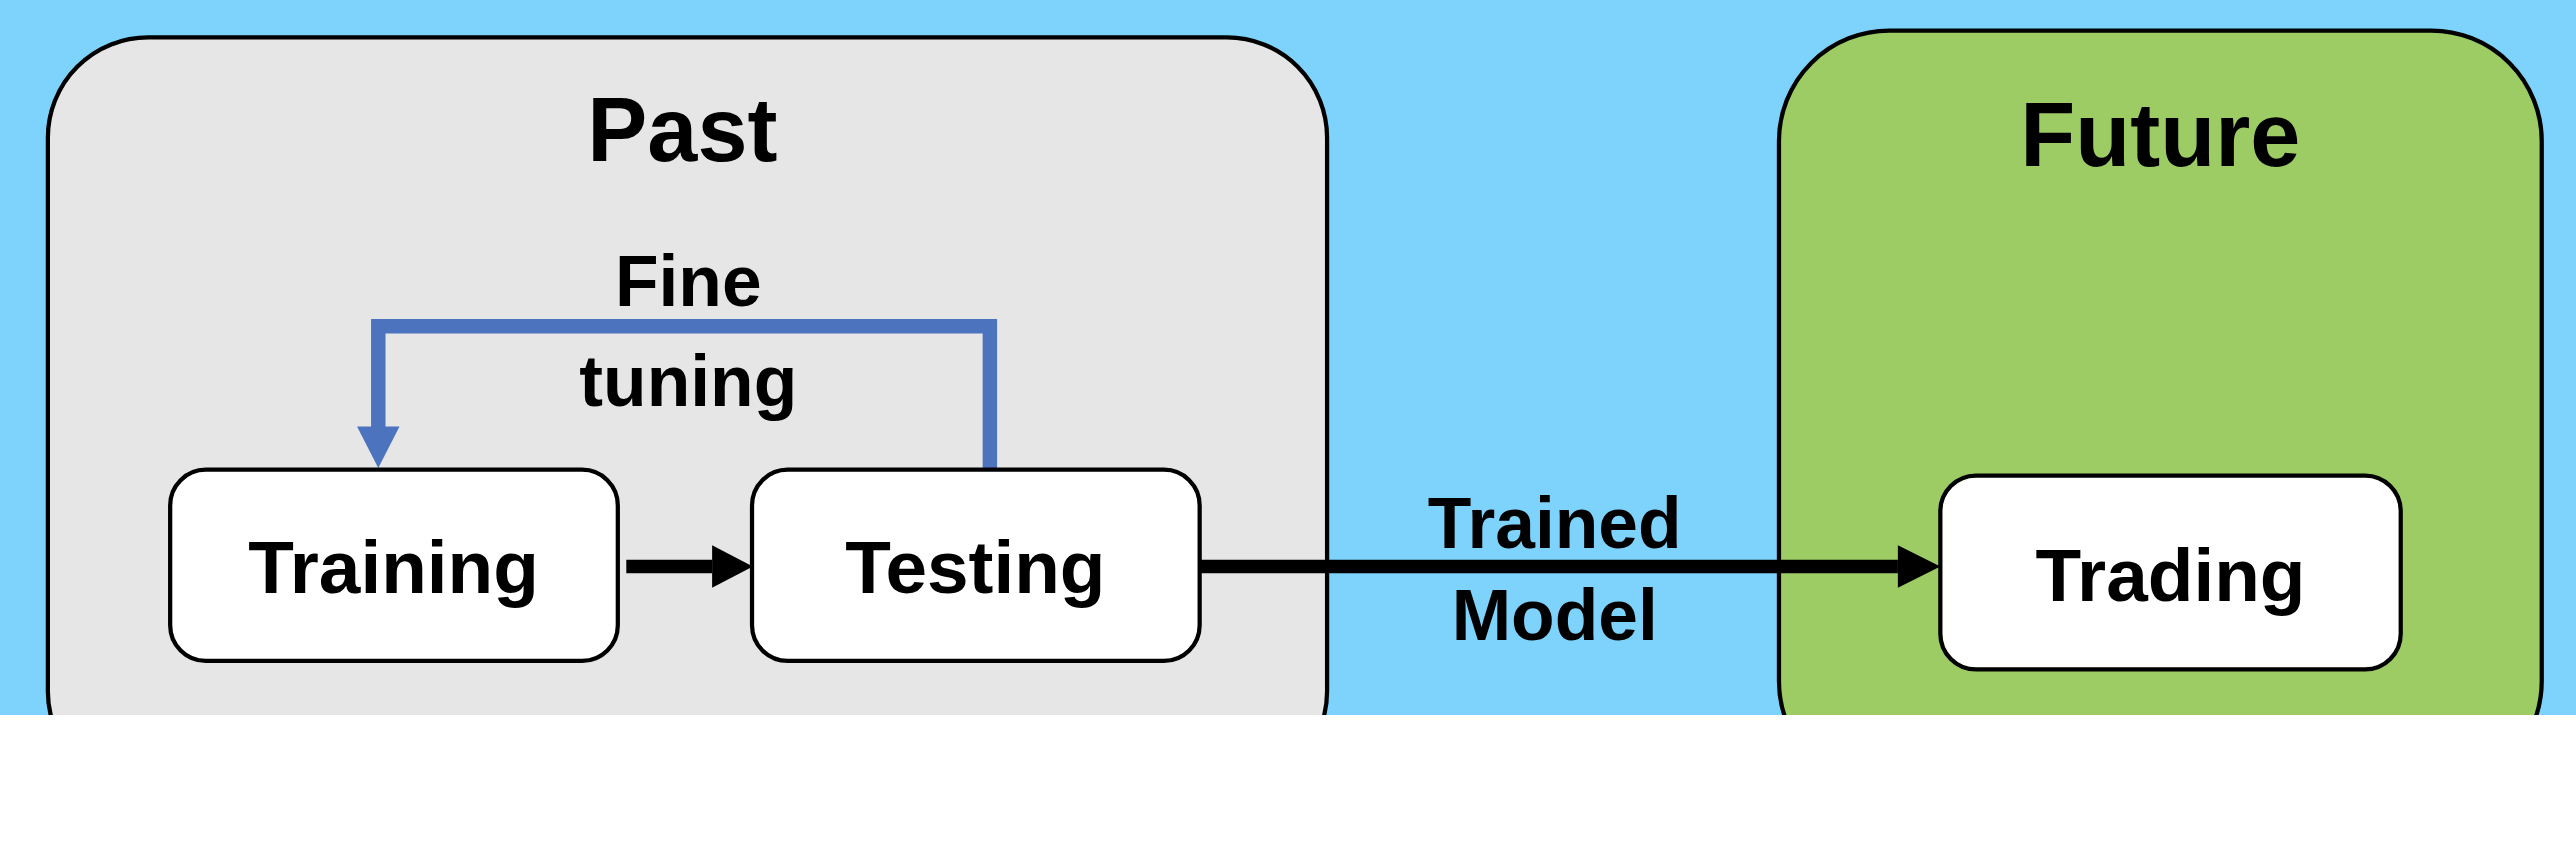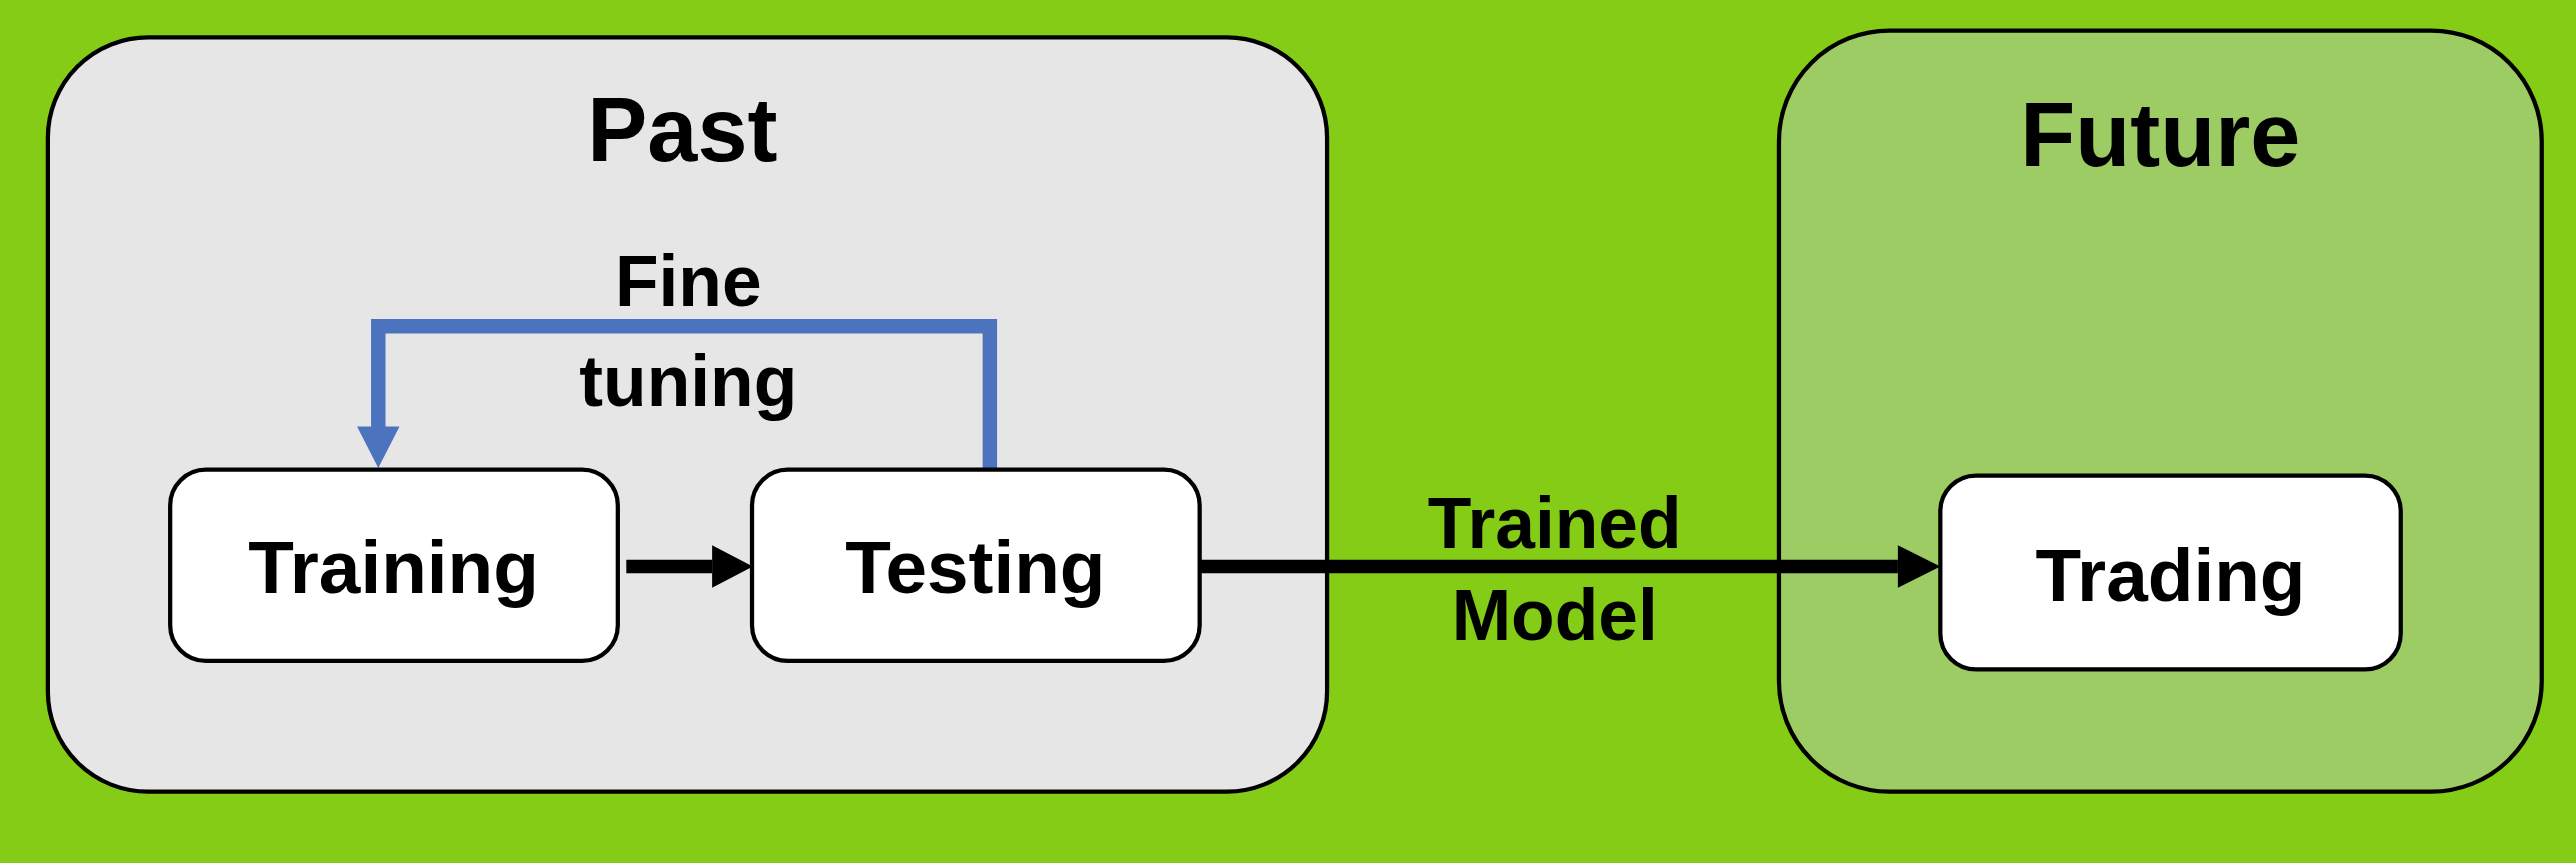--- a/index.html
+++ b/index.html
@@ -3,22 +3,22 @@
 <meta charset="utf-8">
 <style>
   html, body {
     margin: 0;
     padding: 0;
     background: #FFFFFF;
   }
   .canvas {
     position: relative;
     width: 2576px;
-    height: 863px;
-    background: #84cc16;
+    height: 715px;
+    background: #7dd3fc;
     overflow: hidden;
   }
   svg { display: block; }
   .container-box {
     stroke: #000000;
     stroke-width: 5;
   }
   .node-box {
     stroke: #000000;
     stroke-width: 5;

